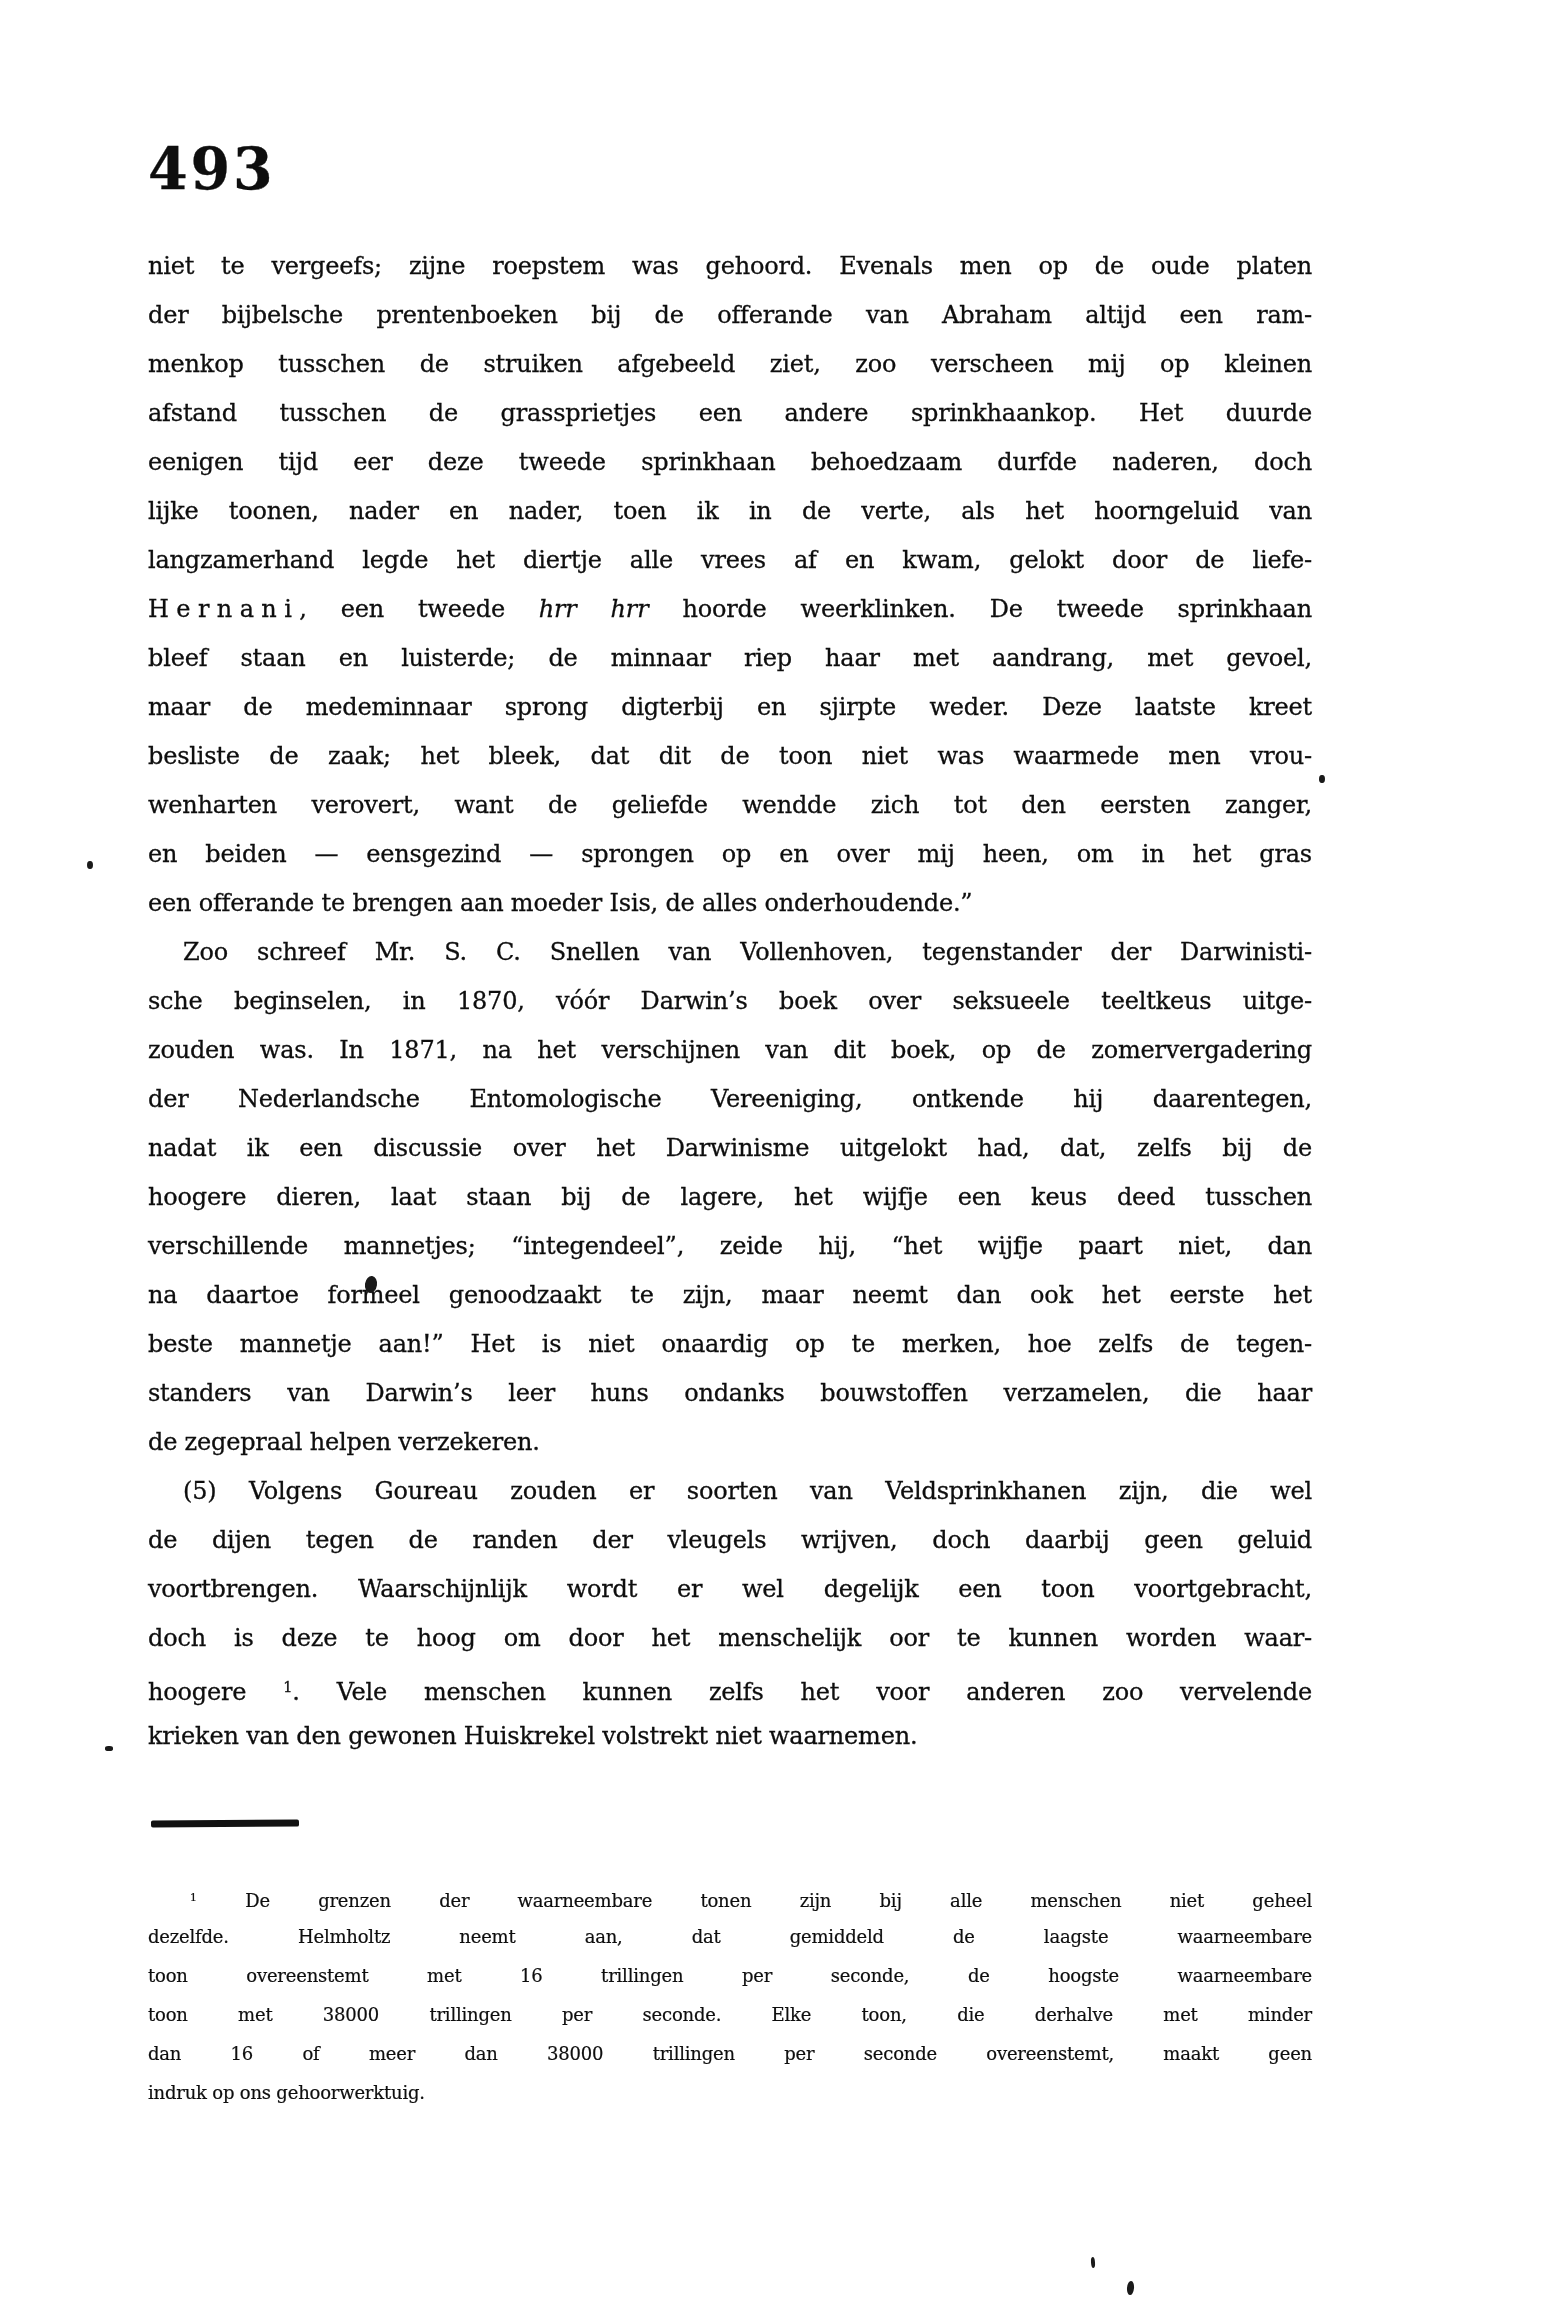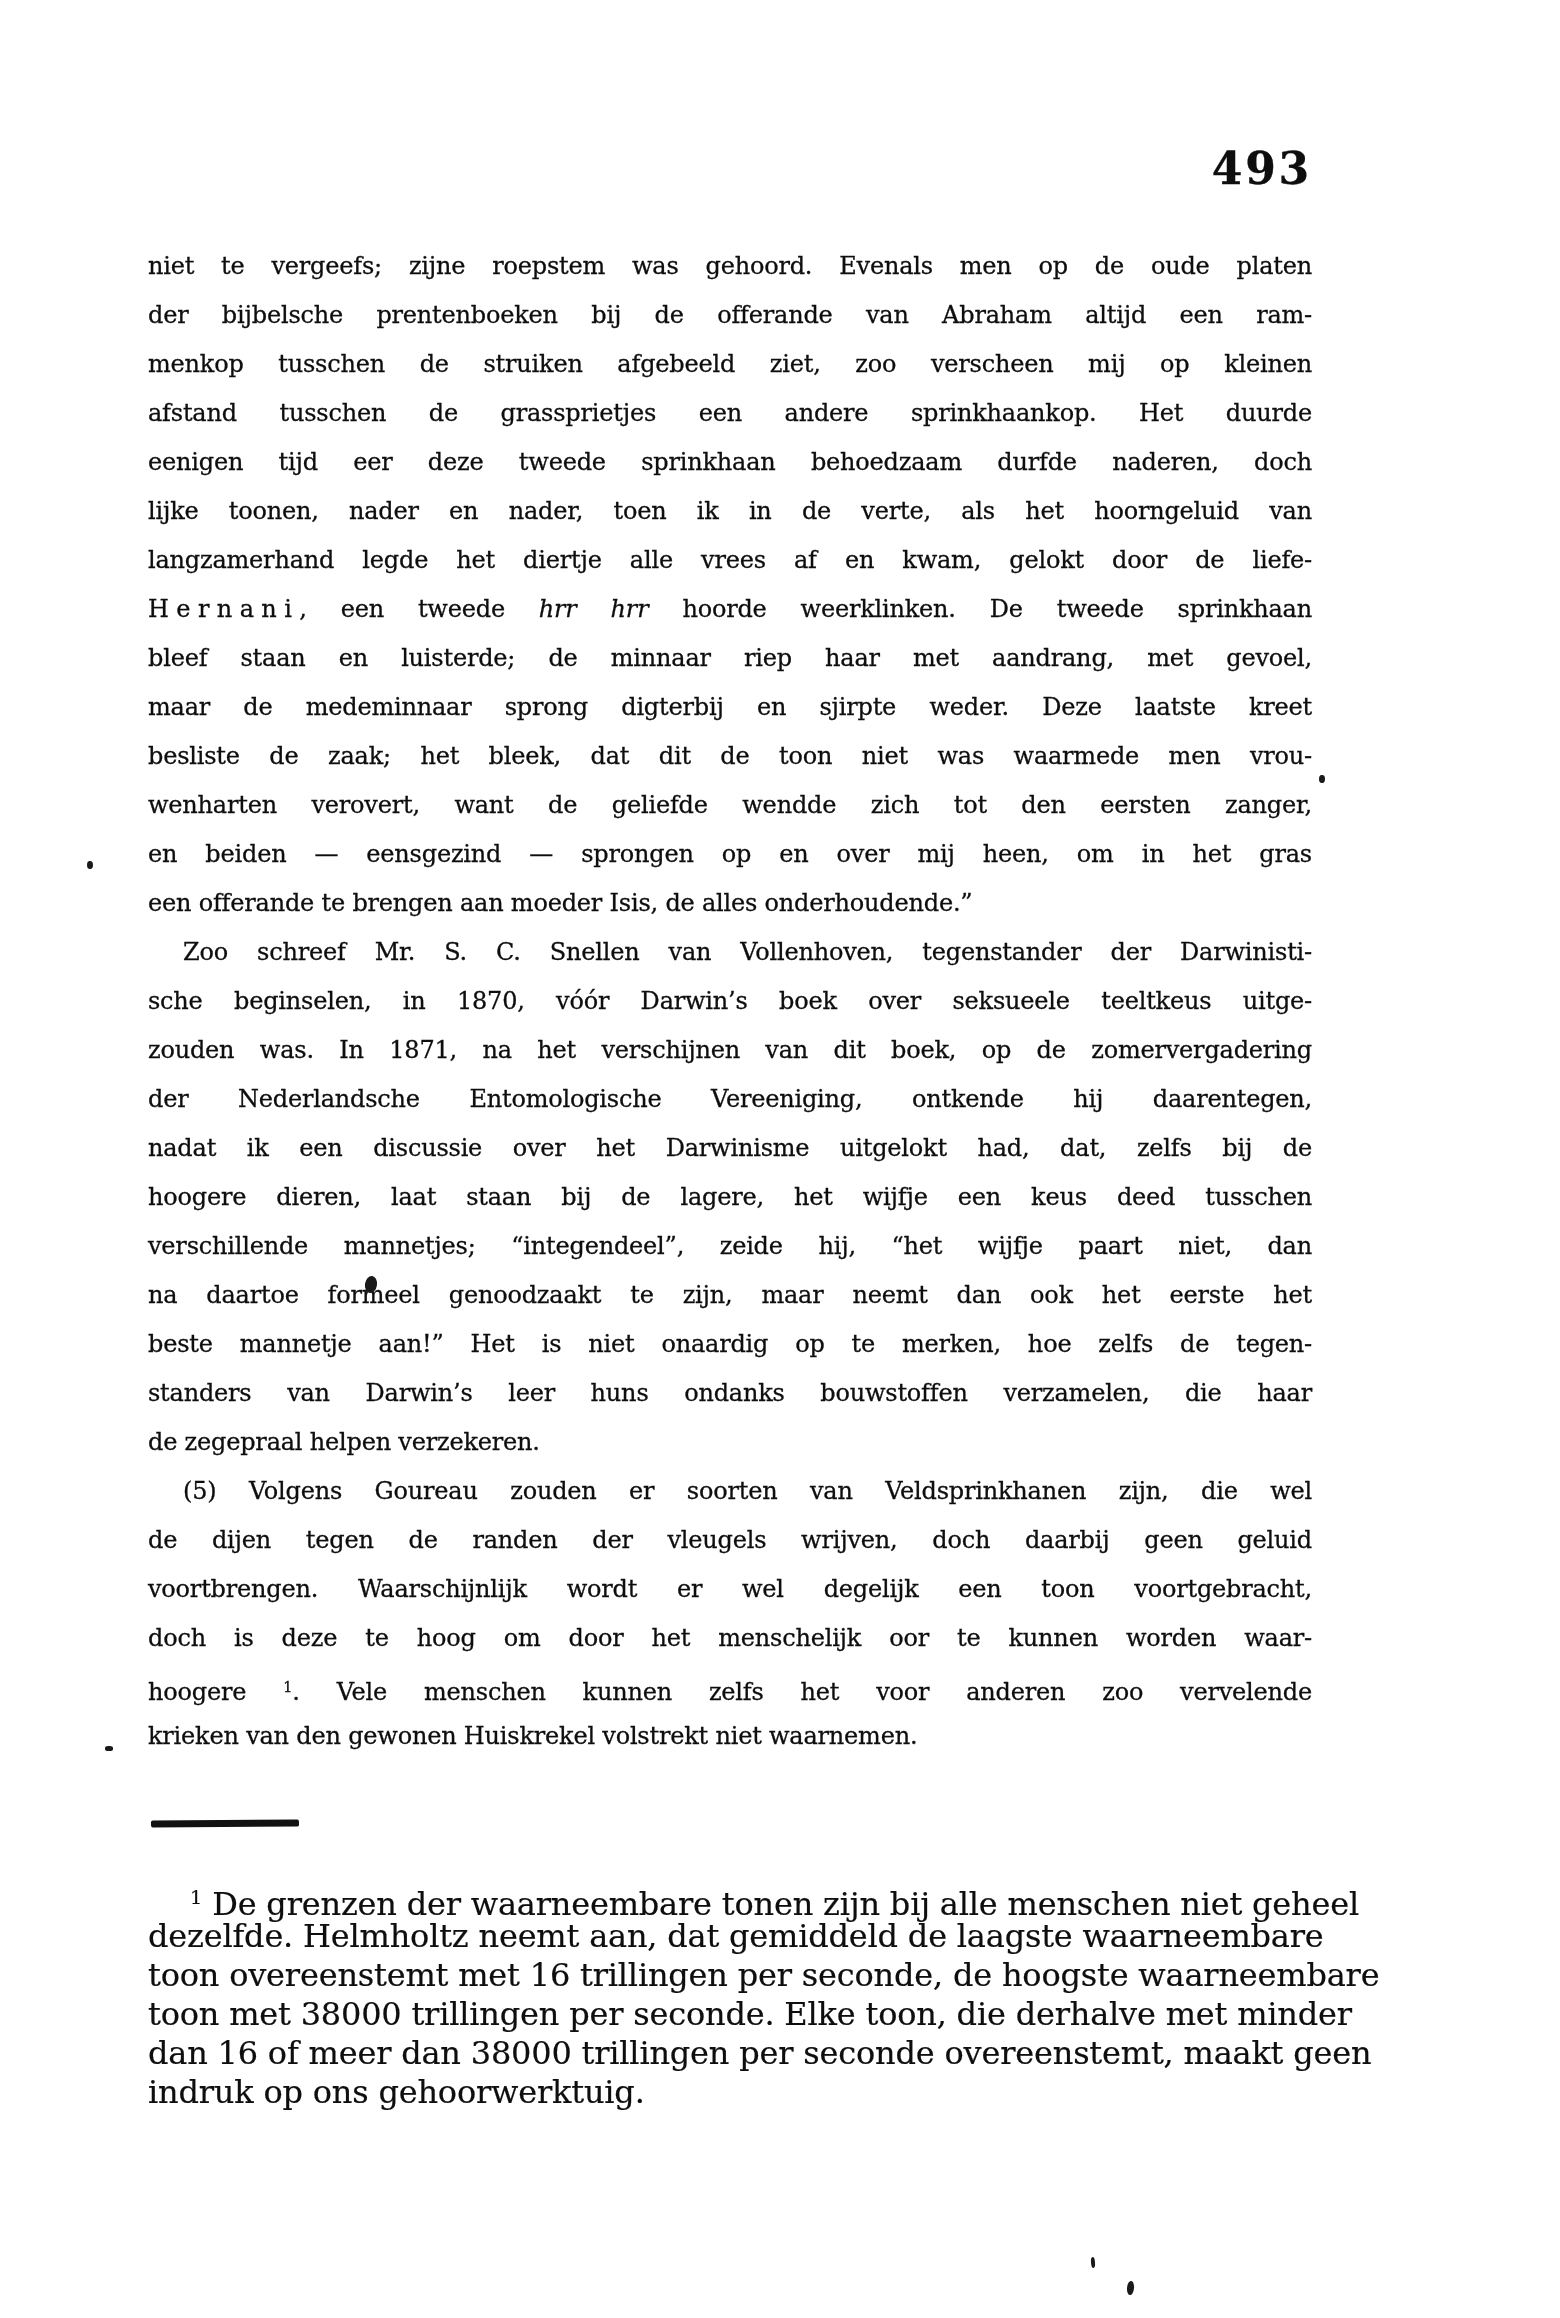--- a/index.html
+++ b/index.html
@@ -7,22 +7,22 @@
     position:relative;
     width:1561px;height:2399px;
     background:#ffffff;
     font-family:"DejaVu Serif","Liberation Serif",serif;
     color:#0e0e0e;
     overflow:hidden;
   }
   .pageno{
     position:absolute;
     left:148px;top:143px;width:1164px;
-    text-align:right;
-    font-size:44px;line-height:52px;
+    text-align:left;
+    font-size:57px;line-height:52px;
     font-weight:bold;
     letter-spacing:2.8px;
     -webkit-text-stroke:0.3px currentColor;
   }
   .textblock{
     position:absolute;
     left:148px;top:242px;width:1164px;
   }
   .line{
     height:49px;line-height:49px;
@@ -34,21 +34,21 @@
     -webkit-text-stroke:0.3px currentColor;
   }
   .line.indent{text-indent:35px;}
   .line.last{text-align-last:left;}
   .footblock{
     position:absolute;
     left:148px;top:1878px;width:1164px;
   }
   .fline{
     height:39px;line-height:39px;
-    font-size:32px;
+    font-size:18px;
     letter-spacing:-0.2px;
     text-align:justify;
     text-align-last:justify;
     white-space:nowrap;
     -webkit-text-stroke:0.2px currentColor;
   }
   .fline.indent{text-indent:42px;}
   .fline.last{text-align-last:left;}
   .it{font-style:italic;}
   .sp{letter-spacing:7.4px;}

